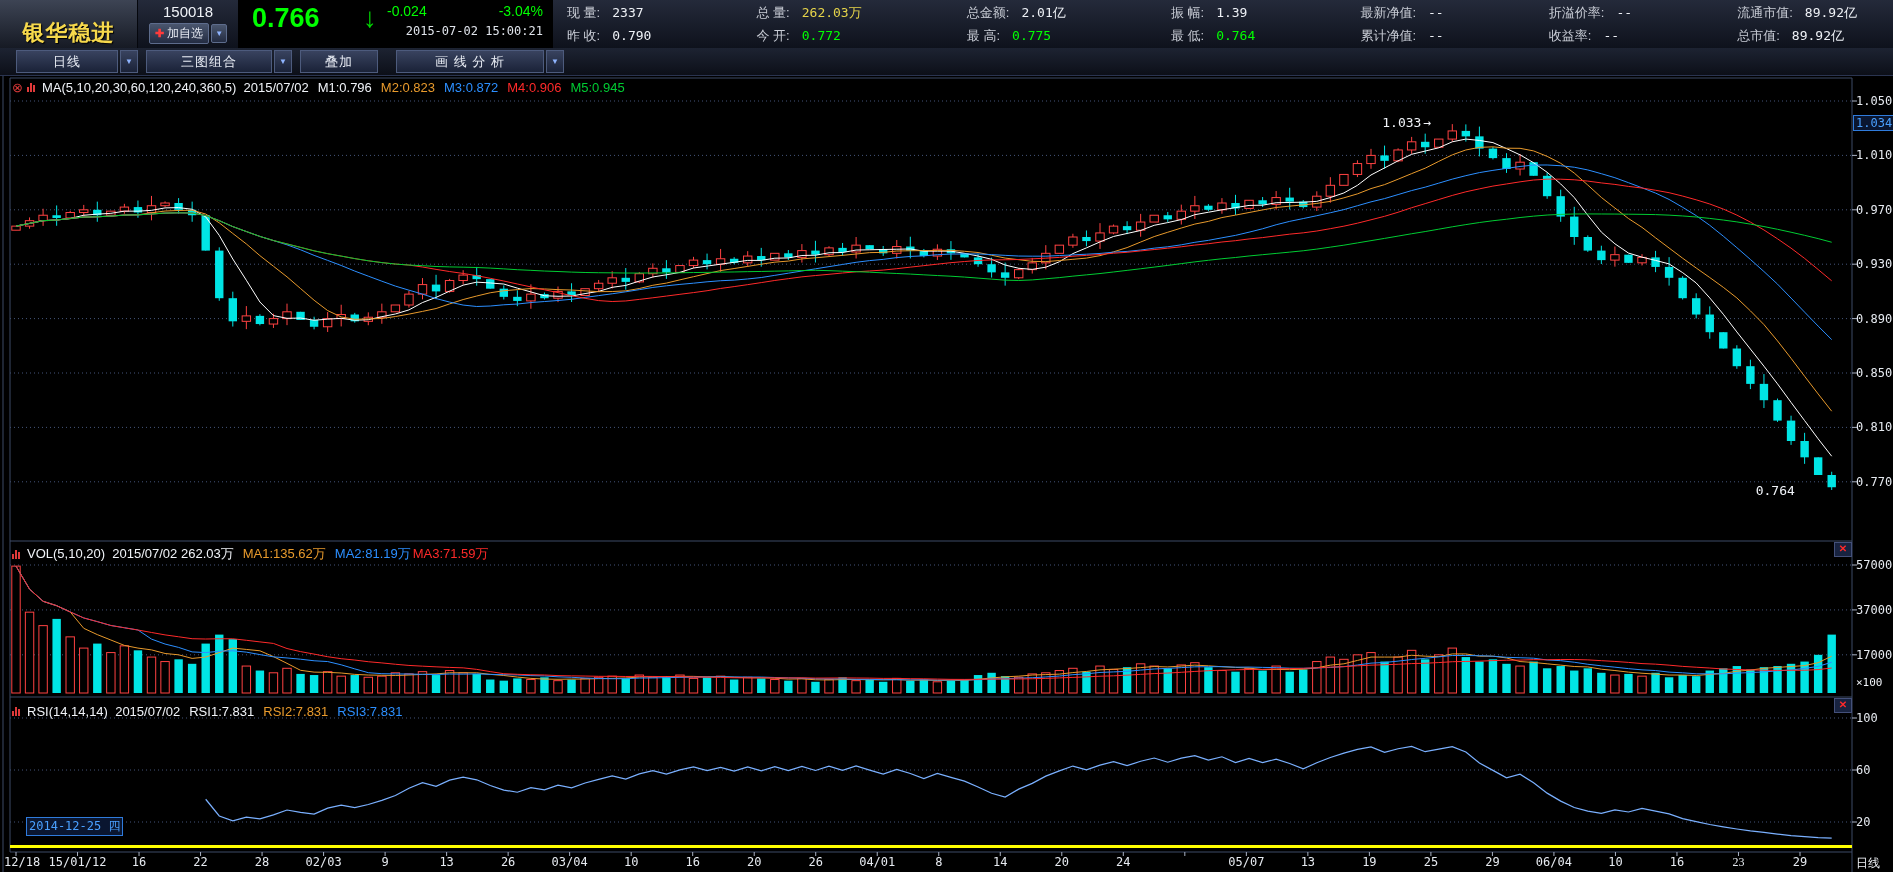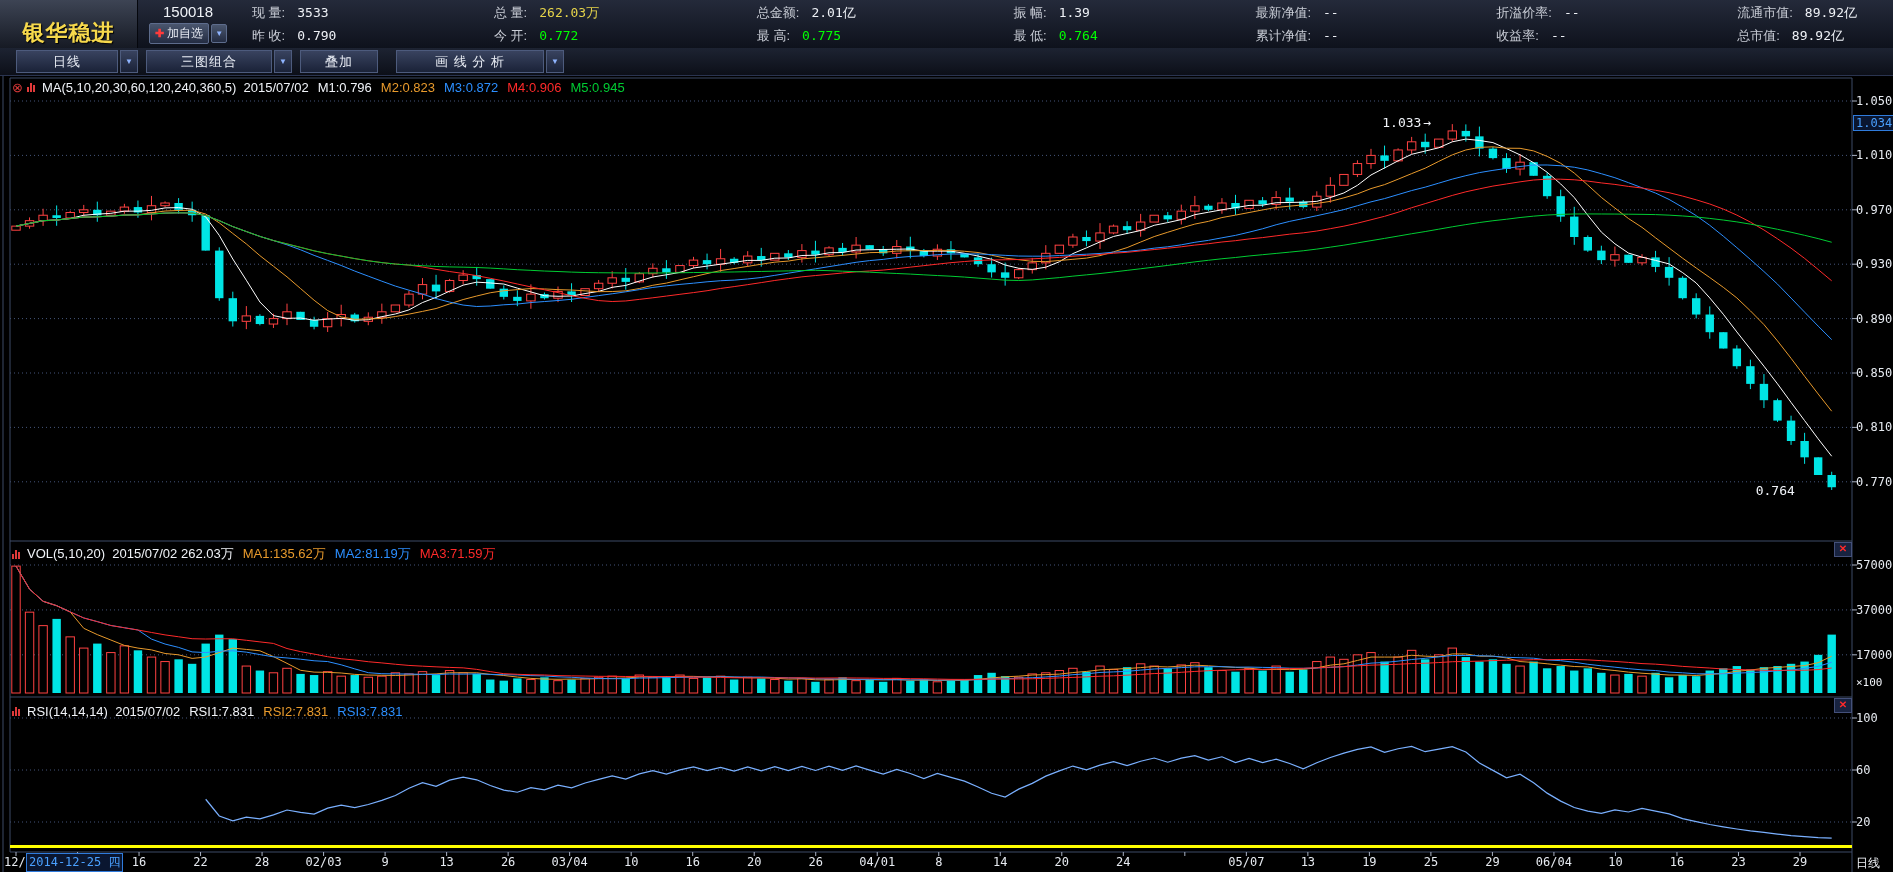--- a/index.html
+++ b/index.html
@@ -49,21 +49,21 @@
   .ind-row{position:absolute;left:12px;font-size:13px;white-space:pre;display:flex;align-items:center;z-index:5;}
   .circle-x{color:#e03a3a;font-size:13px;margin-right:4px;}
   .bar-icon{display:inline-flex;align-items:flex-end;margin-right:6px;}
   .bar-icon i{display:inline-block;width:2px;background:#e03a3a;margin-right:1px;}
   .bar-icon i:nth-child(1){height:5px;}.bar-icon i:nth-child(2){height:9px;}.bar-icon i:nth-child(3){height:7px;}
   .axis-col{position:absolute;left:1856px;width:37px;top:0;height:872px;z-index:4;}
   .axis-label{position:absolute;left:0;color:#e6eaf0;font-family:"DejaVu Sans Mono",monospace;font-size:12px;}
   .hl-box{position:absolute;border:1px solid #2f7bdc;background:#0a1630;color:#4aa0ff;
           font-family:"DejaVu Sans Mono",monospace;font-size:12px;padding:0 2px;z-index:6;}
   #price-highlight{left:1853px;width:36px;}
-  #date-highlight{left:26px;top:853px;}
+  #date-highlight{left:26px;top:817px;}
   .date-label{position:absolute;top:855px;color:#e6eaf0;font-family:"DejaVu Sans Mono",monospace;
           font-size:12px;text-align:center;width:60px;margin-left:-30px;}
   .annot{position:absolute;color:#f0f3f8;font-family:"DejaVu Sans Mono",monospace;font-size:13px;z-index:5;white-space:nowrap;}
   .annot .arr{color:#f0f3f8;margin-left:2px;}
   .xbtn{position:absolute;width:16px;height:13px;background:#182340;border:1px solid #44507a;
         color:#ff2a2a;font-size:10px;line-height:12px;text-align:center;font-weight:bold;z-index:6;cursor:default;}
   #period-corner{position:absolute;left:1856px;top:855px;font-size:12px;color:#f0f3f8;z-index:5;}
   #vol-unit{position:absolute;left:1856px;top:676px;font-size:11px;color:#f0f3f8;z-index:5;
         font-family:"DejaVu Sans Mono",monospace;}
 </style>
@@ -570,25 +570,36 @@
     <div class="fav-row">
       <div id="addfav-btn">
         <span class="plus">✚</span>
         <span>加自选</span>
       </div>
       <div class="mini-drop">
         <span>▼</span>
       </div>
     </div>
   </div>
+  <div id="price-block">
+    <span id="big-price">0.766</span>
+    <span id="down-arrow">↓</span>
+    <div class="chg-col">
+      <div class="chg-row">
+        <span>-0.024</span>
+        <span>-3.04%</span>
+      </div>
+      <div id="timestamp" class="mono">2015-07-02 15:00:21</div>
+    </div>
+  </div>
   <div id="stats-grid">
       <div class="stat-col">
         <div class="stat-row">
           <span class="stat-label">现 量:</span>
-          <span class="stat-value" style="color: rgb(238, 241, 246);">3533</span>
+          <span class="stat-value" style="color: rgb(238, 241, 246);">2337</span>
         </div>
         <div class="stat-row">
           <span class="stat-label">昨 收:</span>
           <span class="stat-value" style="color: rgb(238, 241, 246);">0.790</span>
         </div>
       </div>
       <div class="stat-col">
         <div class="stat-row">
           <span class="stat-label">总 量:</span>
           <span class="stat-value" style="color: rgb(230, 212, 74);">262.03万</span>
@@ -661,21 +672,21 @@
   <div class="tdrop">▼</div>
 </div>
 
 <div class="ind-row" id="ma-row" style="top:80px">
   <span class="circle-x">⊗</span>
   <span class="bar-icon"><i></i><i></i><i></i></span>
   <span id="ma-text"><span style="color: rgb(240, 243, 248);">MA(5,10,20,30,60,120,240,360,5)  2015/07/02</span><span style="color: rgb(240, 243, 248); margin-left: 9px;">M1:0.796</span><span style="color: rgb(232, 154, 44); margin-left: 9px;">M2:0.823</span><span style="color: rgb(44, 143, 255); margin-left: 9px;">M3:0.872</span><span style="color: rgb(255, 42, 42); margin-left: 9px;">M4:0.906</span><span style="color: rgb(0, 204, 51); margin-left: 9px;">M5:0.945</span></span>
 </div>
 <div class="ind-row" id="vol-row" style="top:545px">
   <span class="bar-icon"><i></i><i></i><i></i></span>
-  <span id="vol-text"><span style="color: rgb(240, 243, 248);">VOL(5,10,20)  2015/07/02 262.03万</span><span style="color: rgb(232, 154, 44); margin-left: 9px;">MA1:135.62万</span><span style="color: rgb(44, 143, 255); margin-left: 9px;">MA2:81.19万</span><span style="color: rgb(255, 42, 42); margin-left: 9px;">MA3:71.59万</span></span>
+  <span id="vol-text"><span style="color: rgb(240, 243, 248);">VOL(5,10,20)  2015/07/02 262.03万</span><span style="color: rgb(232, 154, 44); margin-left: 9px;">MA1:135.62万</span><span style="color: rgb(44, 143, 255); margin-left: 9px;">MA2:81.19万</span><span style="color: rgb(255, 42, 42); margin-left: 2px;">MA3:71.59万</span></span>
 </div>
 <div class="ind-row" id="rsi-row" style="top:704px">
   <span class="bar-icon"><i></i><i></i><i></i></span>
   <span id="rsi-text"><span style="color: rgb(240, 243, 248); margin-top: 36px;">RSI(14,14,14)  2015/07/02</span><span style="color: rgb(240, 243, 248); margin-left: 9px;">RSI1:7.831</span><span style="color: rgb(232, 154, 44); margin-left: 9px;">RSI2:7.831</span><span style="color: rgb(44, 143, 255); margin-left: 9px;">RSI3:7.831</span></span>
 </div>
 
 <div class="axis-col" id="axis-col">
     <div class="axis-label" style="top: 94px;">1.050</div>
     <div class="axis-label" style="top: 148.4px;">1.010</div>
     <div class="axis-label" style="top: 202.8px;">0.970</div>
@@ -715,21 +726,21 @@
     <div class="date-label" style="left: 1123.31px;">24</div>
     <div class="date-label" style="left: 1244px; margin-top: 32px;">30</div>
     <div class="date-label" style="left: 1246.34px;">05/07</div>
     <div class="date-label" style="left: 1307.86px;">13</div>
     <div class="date-label" style="left: 1369.38px;">19</div>
     <div class="date-label" style="left: 1430.9px;">25</div>
     <div class="date-label" style="left: 1492.41px;">29</div>
     <div class="date-label" style="left: 1553.93px;">06/04</div>
     <div class="date-label" style="left: 1615.45px;">10</div>
     <div class="date-label" style="left: 1676.97px;">16</div>
-    <div class="date-label" style="left: 1738.48px;">23</div>
+    <div class="date-label" style="left: 1738.48px; font-family: Liberation Serif, serif;">23</div>
     <div class="date-label" style="left: 1800px;">29</div>
   </div>
 <div id="vol-unit">×100</div>
 <div id="period-corner">日线</div>
 
 <div class="annot" id="annot-high" style="left: 1382.3px; top: 115.12px;">
   <span>1.033</span><span class="arr">→</span>
 </div>
 <div class="annot" id="annot-low" style="left: 1755.7px; top: 482.96px;">
   <span>0.764</span>

